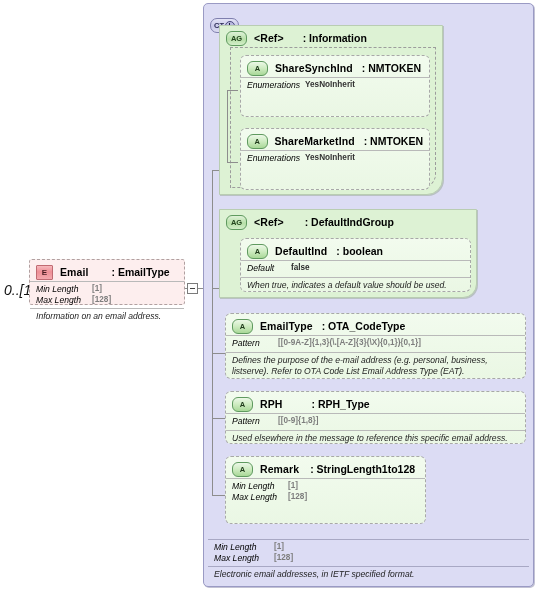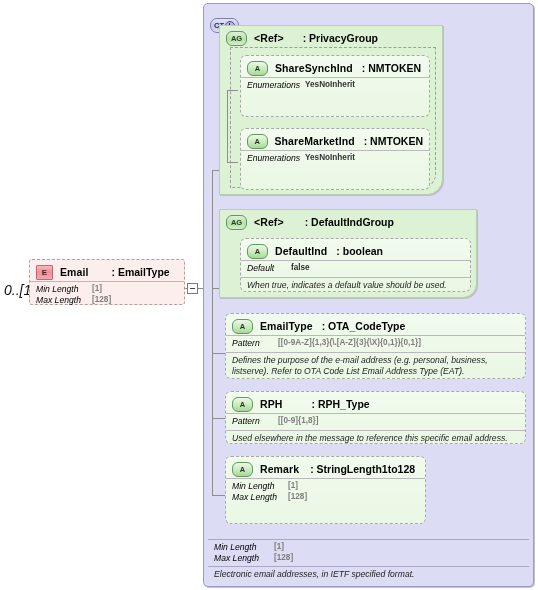--- a/index.html
+++ b/index.html
@@ -110,20 +110,21 @@
   <div class="facets">
     <div class="frow">
       <span class="fkey">Min Length</span>
       <span class="fval">[1]</span>
     </div>
     <div class="frow">
       <span class="fkey">Max Length</span>
       <span class="fval">[128]</span>
     </div>
   </div>
+  <div class="desc">Information on an email address.</div>
 </div>
 
 <div class="ln lnh abs" style="left:185px;top:288px;width:2px;"></div>
 <div class="toggle" style="left:187px;top:283px;"></div>
 <div class="ln lnh abs" style="left:198px;top:288px;width:14px;"></div>
 
 <div class="abs ct-box" style="left:203px;top:3px;width:331px;height:584px;">
   <div class="ttl" style="padding-top:12px;height:19px;">
     <span class="ico-ct">
       <span>CT</span>
@@ -150,21 +151,21 @@
 <div class="ln lnh abs" style="left:212px;top:170px;width:15px;"></div>
 <div class="ln lnh abs" style="left:212px;top:288px;width:13px;"></div>
 <div class="ln lnh abs" style="left:212px;top:353px;width:13px;"></div>
 <div class="ln lnh abs" style="left:212px;top:418px;width:13px;"></div>
 <div class="ln lnh abs" style="left:212px;top:495px;width:13px;"></div>
 
 <div class="abs ag-box" style="left:219px;top:25px;width:224px;height:170px;border-radius:0 0 16px 0;">
   <div class="ttl" style="padding-top:3px;height:18px;">
     <span class="ico-ag">AG</span>
     <span class="nm">&lt;Ref&gt;</span>
-    <span class="tp" style="margin-left:12px;">: PrivacyGroup</span>
+    <span class="tp" style="margin-left:12px;">: Information</span>
   </div>
 </div>
 
 <div class="abs" style="left:230px;top:47px;width:206px;height:141px;border:1px dashed #9c9c9c;border-radius:0 0 14px 0;"></div>
 
 <div class="ln lnv abs" style="left:227px;top:90px;height:72px;"></div>
 <div class="ln lnh abs" style="left:227px;top:90px;width:11px;"></div>
 <div class="ln lnh abs" style="left:227px;top:162px;width:11px;"></div>
 
 <div class="abs attr-box" style="left:240px;top:55px;width:190px;height:62px;">

